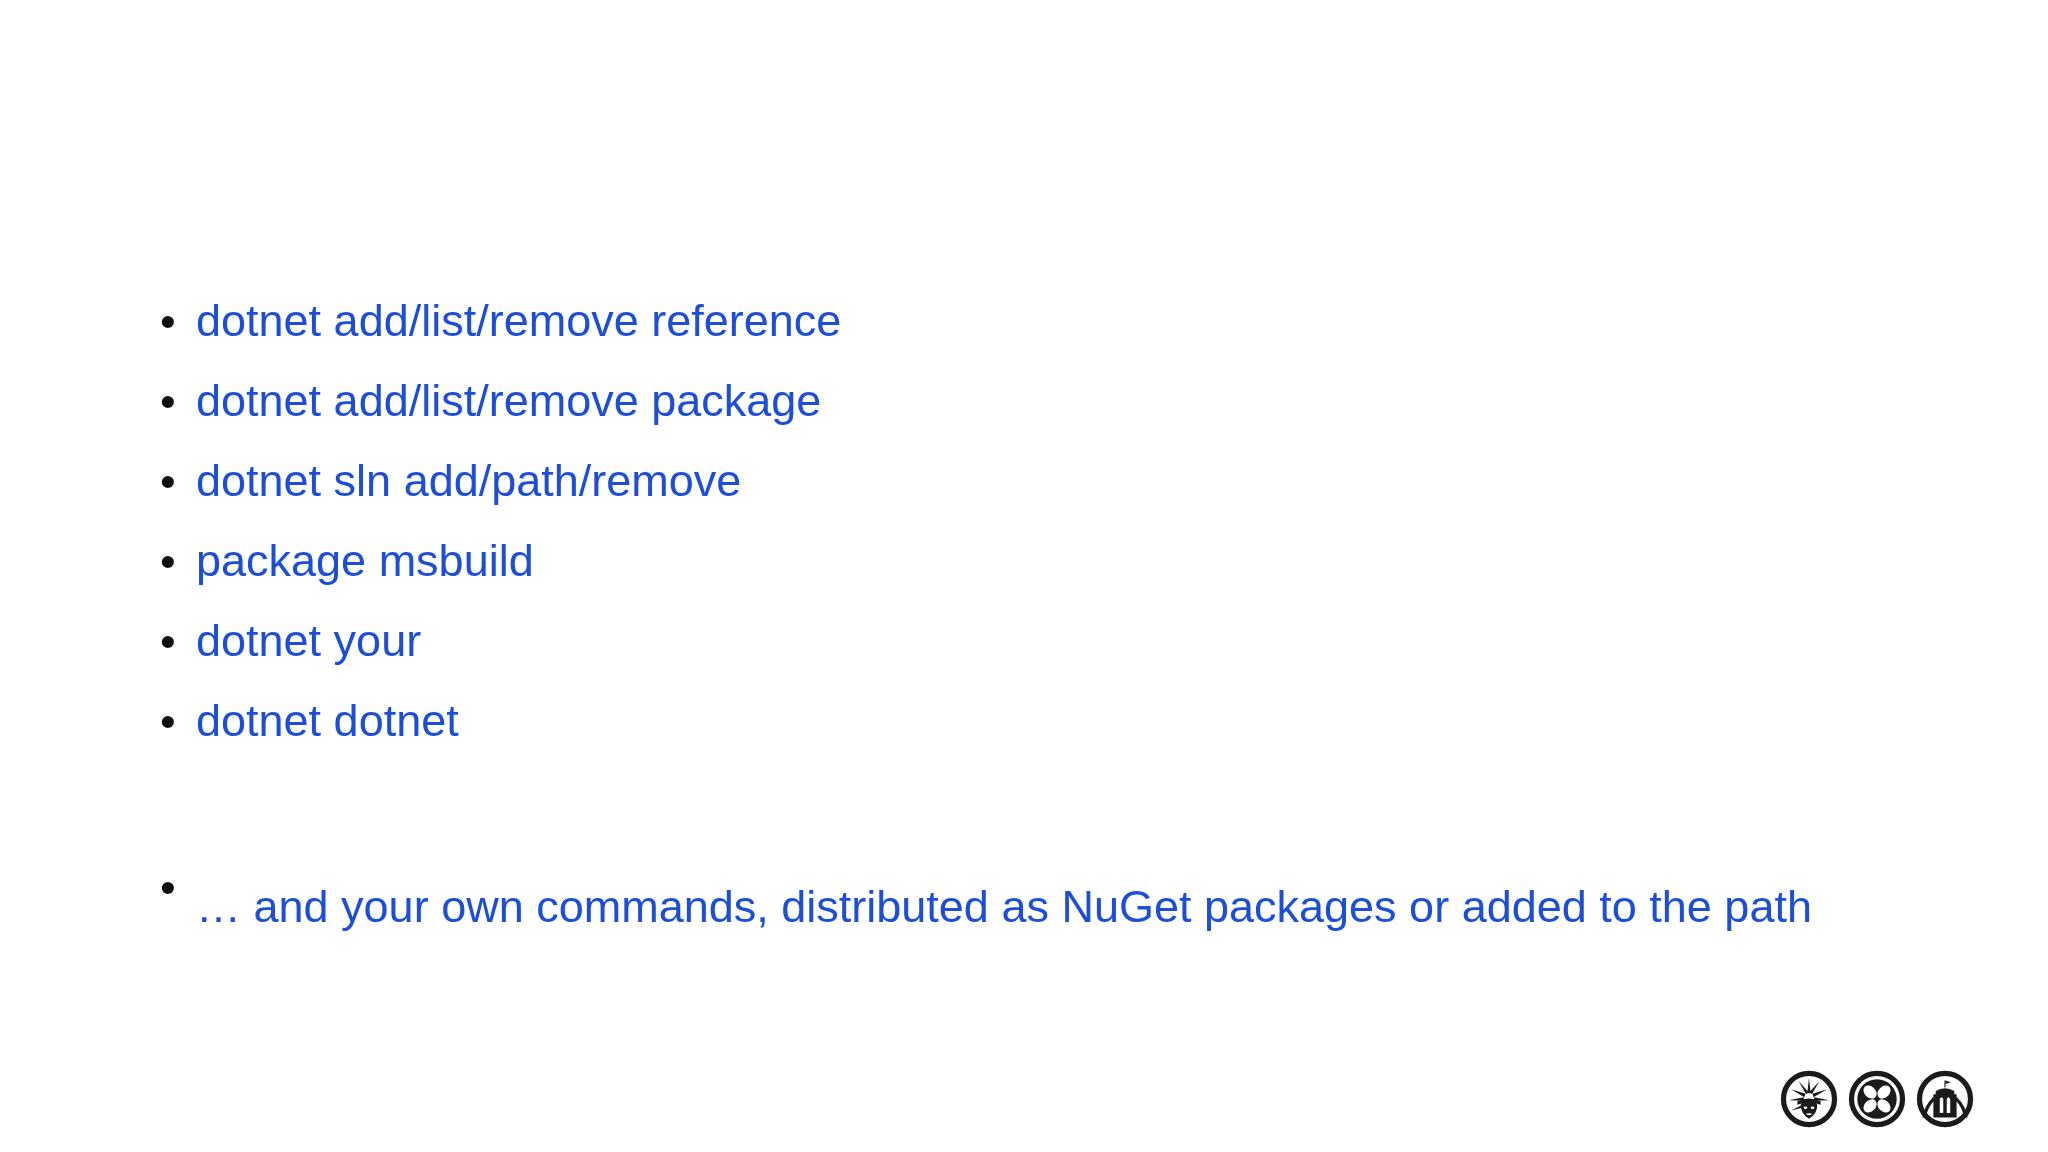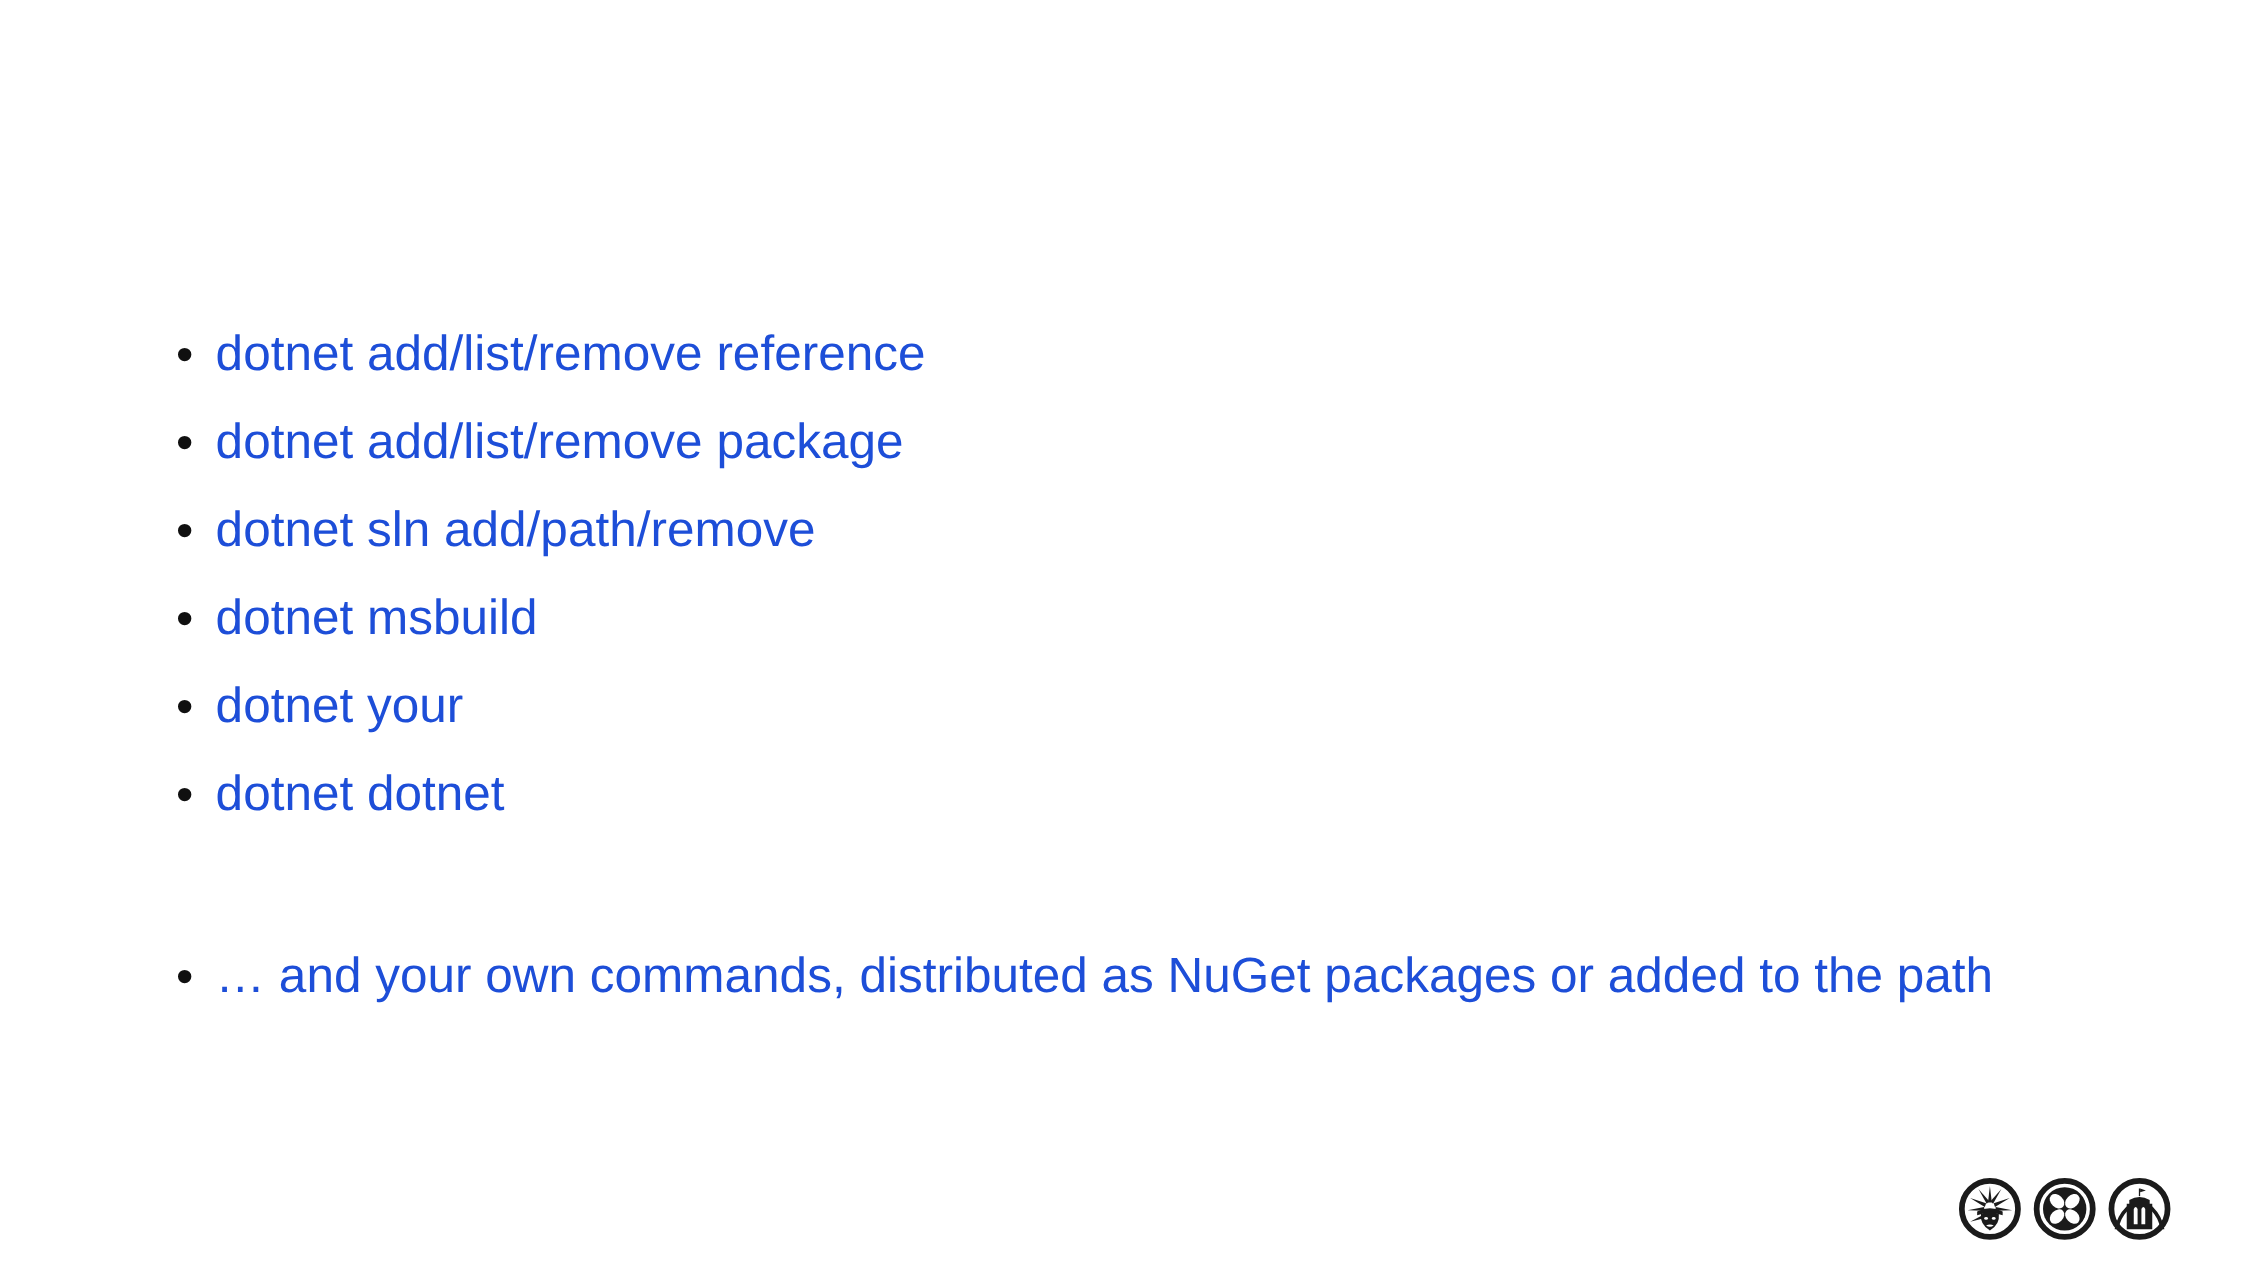--- a/index.html
+++ b/index.html
@@ -65,20 +65,21 @@
     font-size: 45px;
     line-height: 58px;
     color: #1d4ed8;
     white-space: pre-wrap;
   }
   .bullet-spacer {
     height: 86px;
   }
   .bullet-row.wrap .bullet-text {
     max-width: 1700px;
+    margin-top: 20px;
   }
 
   
   .footer-logos {
     position: absolute;
     right: 74px;
     bottom: 24px;
     display: flex;
     align-items: center;
     gap: 10px;
@@ -107,21 +108,21 @@
       <span class="bullet-text">dotnet add/list/remove package</span>
     </li>
 
     <li class="bullet-row">
       <span class="bullet-glyph">•</span>
       <span class="bullet-text">dotnet sln add/path/remove</span>
     </li>
 
     <li class="bullet-row">
       <span class="bullet-glyph">•</span>
-      <span class="bullet-text">dotnet msbuild</span>
+      <span class="bullet-text">package msbuild</span>
     </li>
 
     <li class="bullet-row">
       <span class="bullet-glyph">•</span>
       <span class="bullet-text">dotnet your</span>
     </li>
 
     <li class="bullet-row">
       <span class="bullet-glyph">•</span>
       <span class="bullet-text">dotnet dotnet</span>

